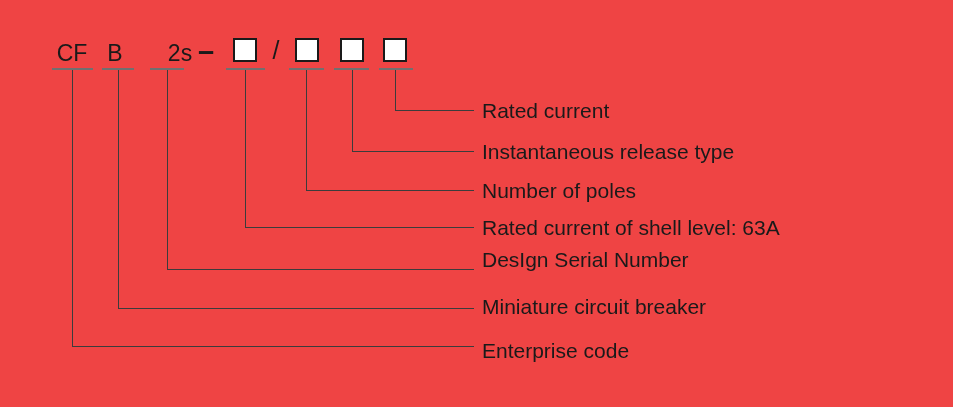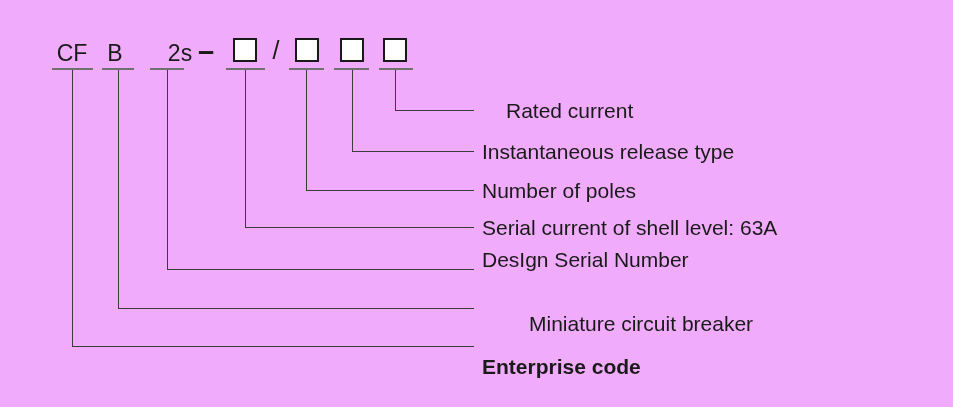--- a/index.html
+++ b/index.html
@@ -5,21 +5,21 @@
   html, body {
     margin: 0;
     padding: 0;
     background: #ffffff;
     font-family: "Liberation Sans", sans-serif;
   }
   .canvas {
     position: relative;
     width: 953px;
     height: 407px;
-    background: #f0abfc;
+    background: #ef4444;
     overflow: hidden;
   }
 
   
   .code {
     position: absolute;
     top: 41px;
     height: 24px;
     line-height: 24px;
     font-size: 23px;
@@ -94,27 +94,27 @@
   
   .lbl {
     position: absolute;
     left: 482px;
     height: 22px;
     line-height: 22px;
     font-size: 21px;
     color: #1a1a1a;
     white-space: nowrap;
   }
-  .lbl-rated      { top: 100px; margin-left: 24px; }
+  .lbl-rated      { top: 100px; }
   .lbl-release    { top: 141px; }
   .lbl-poles      { top: 180px; }
   .lbl-shell      { top: 217px; }
   .lbl-design     { top: 249px; }
-  .lbl-breaker    { top: 313px; margin-left: 47px; }
-  .lbl-enterprise { top: 356px; font-weight: bold; }
+  .lbl-breaker    { top: 296px; }
+  .lbl-enterprise { top: 340px; }
 </style>
 </head>
 <body>
 
 <div class="canvas">
 
   <span class="code code-cf">CF</span>
   <span class="code code-b">B</span>
   <span class="code code-2s">2s</span>
   <span class="code code-dash">–</span>
@@ -136,18 +136,18 @@
   <div class="conn conn-release"></div>
   <div class="conn conn-poles"></div>
   <div class="conn conn-shell"></div>
   <div class="conn conn-design"></div>
   <div class="conn conn-breaker"></div>
   <div class="conn conn-enterprise"></div>
 
   <div class="lbl lbl-rated">Rated current</div>
   <div class="lbl lbl-poles">Number of poles</div>
   <div class="lbl lbl-release">Instantaneous release type</div>
-  <div class="lbl lbl-shell">Serial current of shell level: 63A</div>
+  <div class="lbl lbl-shell">Rated current of shell level: 63A</div>
   <div class="lbl lbl-design">DesIgn Serial Number</div>
   <div class="lbl lbl-breaker">Miniature circuit breaker</div>
   <div class="lbl lbl-enterprise">Enterprise code</div>
 
 </div>
 
 </body></html>

